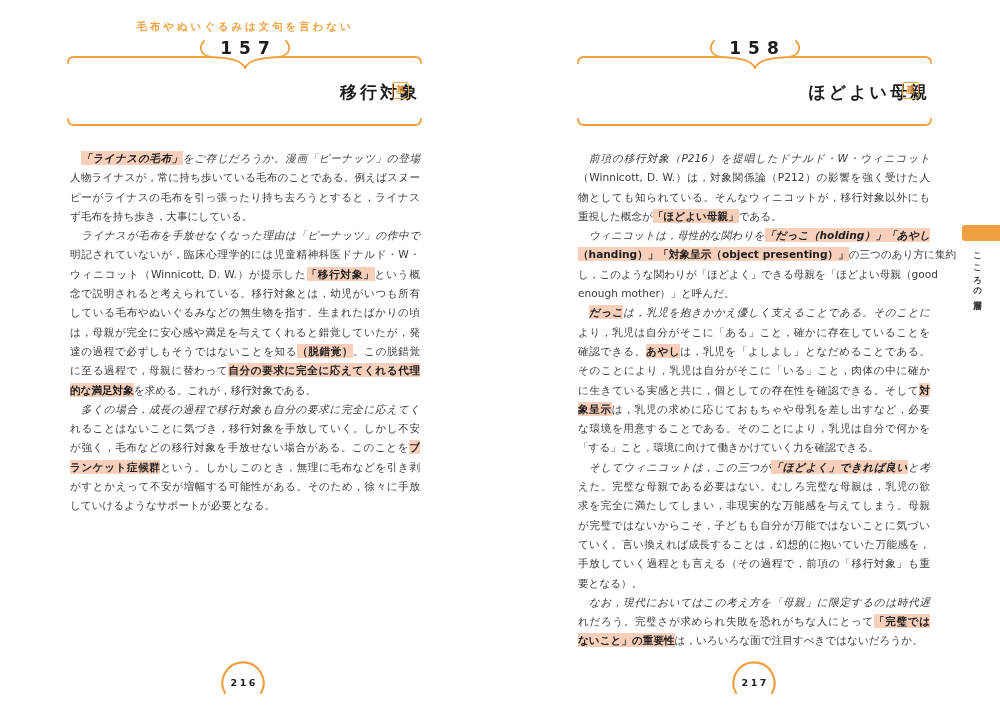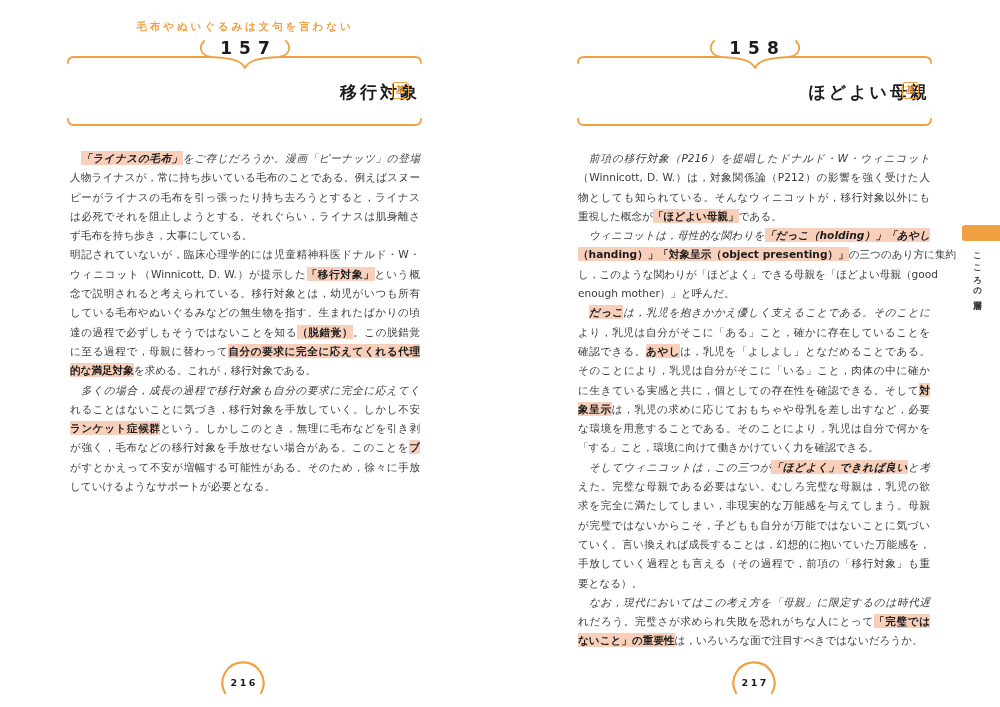--- a/index.html
+++ b/index.html
@@ -75,37 +75,38 @@
     <path d="M213,21 L349,21 Q355,21 355,27"></path>
     <path d="M2,83 Q2,89 8,89 L349,89 Q355,89 355,83"></path>
   </svg>
   <h1 class="title" style="left:70px;width:350px;">移行対象</h1>
   <span class="badge" style="left:392px;">基</span>
   <div class="body-text" id="body-0" style="left:70px;width:350px;">
       <div class="para">
         <div class="line indent"><span class="hl">「ライナスの毛布」</span><span>をご存じだろうか。漫画「ピーナッツ」の登場</span></div>
         <div class="line"><span>人物ライナスが，常に持ち歩いている毛布のことである。例えばスヌー</span></div>
         <div class="line"><span>ピーがライナスの毛布を引っ張ったり持ち去ろうとすると，ライナス</span></div>
-        <div class="line"><span>は必死でそれを阻止しようとする。それぐらい，ライナスは肌身離さ</span></div>
         <div class="line last"><span>ず毛布を持ち歩き，大事にしている。</span></div>
       </div>
       <div class="para">
+        <div class="line indent"><span>ライナスが毛布を手放せなくなった理由は「ピーナッツ」の作中で</span></div>
         <div class="line"><span>明記されていないが，臨床心理学的には児童精神科医ドナルド・W・</span></div>
         <div class="line"><span>ウィニコット（Winnicott, D. W.）が提示した</span><span class="hl">「移行対象」</span><span>という概</span></div>
         <div class="line"><span>念で説明されると考えられている。移行対象とは，幼児がいつも所有</span></div>
         <div class="line"><span>している毛布やぬいぐるみなどの無生物を指す。生まれたばかりの頃</span></div>
+        <div class="line"><span>は，母親が完全に安心感や満足を与えてくれると錯覚していたが，発</span></div>
         <div class="line"><span>達の過程で必ずしもそうではないことを知る</span><span class="hl">（脱錯覚）</span><span>。この脱錯覚</span></div>
         <div class="line"><span>に至る過程で，母親に替わって</span><span class="hl">自分の要求に完全に応えてくれる代理</span></div>
         <div class="line last"><span class="hl">的な満足対象</span><span>を求める。これが，移行対象である。</span></div>
       </div>
       <div class="para">
         <div class="line indent"><span>多くの場合，成長の過程で移行対象も自分の要求に完全に応えてく</span></div>
         <div class="line"><span>れることはないことに気づき，移行対象を手放していく。しかし不安</span></div>
+        <div class="line"><span>が強く，毛布などの移行対象を手放せない場合がある。このことを</span><span class="hl">ブ</span></div>
         <div class="line"><span class="hl">ランケット症候群</span><span>という。しかしこのとき，無理に毛布などを引き剥</span></div>
-        <div class="line"><span>が強く，毛布などの移行対象を手放せない場合がある。このことを</span><span class="hl">ブ</span></div>
         <div class="line"><span>がすとかえって不安が増幅する可能性がある。そのため，徐々に手放</span></div>
         <div class="line last"><span>していけるようなサポートが必要となる。</span></div>
       </div>
     </div>
   <div class="folio" style="left:221px;">
     <svg viewBox="0 0 44 44">
       <path d="M4,32 A20.6,20.6 0 1 1 40,32"></path>
     </svg>
     <div class="folio-num">216</div>
   </div>

